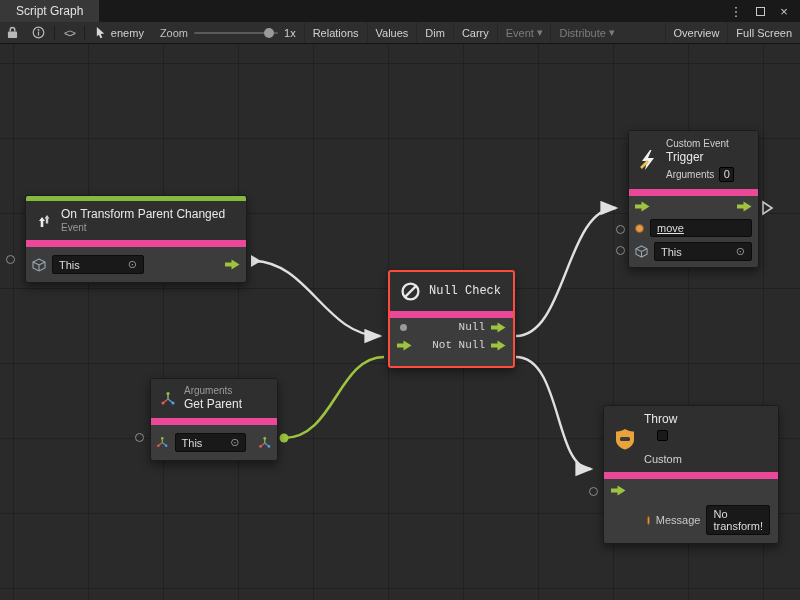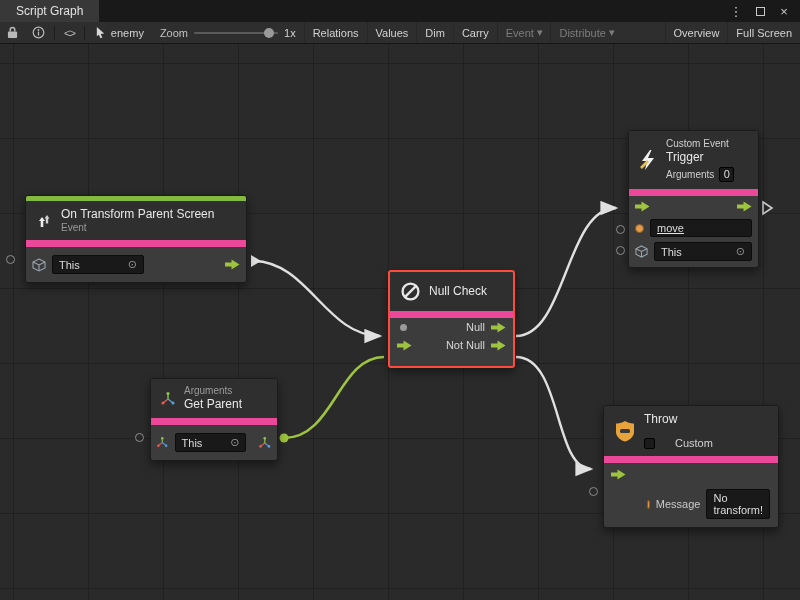--- a/index.html
+++ b/index.html
@@ -52,21 +52,21 @@
     font-size:11px; padding:2px 6px; display:flex; align-items:center; justify-content:space-between; gap:6px; }
   .spacer { flex:1; }
   .label-dim { color:#c8c8c8; font-size:11px; }
   .greenstrip { height:5px; background:#84bb3f; border-radius:2px 2px 0 0; }
 
   .dot-orange { width:9px; height:9px; border-radius:50%; background:#e39a4a; border:1px solid #8a5a20; }
   .dot-gray { width:7px; height:7px; border-radius:50%; background:#9a9a9a; }
   .circle-port { position:absolute; width:9px; height:9px; border-radius:50%;
     border:1.5px solid #8d8d8d; background:transparent; }
 
-  .selected { border:2px solid #ff4b3c; }
+  .selected { border:2px solid #ff4b3c;font-family:Liberation Mono, monospace; }
 
   .checkbox { width:11px; height:11px; background:#1a1a1a; border:1px solid #000; border-radius:2px; }
   .valbox { background:#1a1a1a; border:1px solid #000; border-radius:2px; min-width:15px; text-align:center;
     font-size:11px; color:#ddd; padding:0 3px; }
 
   
   #node-event { left:25px; top:151px; width:222px; }
   #node-getparent { left:150px; top:334px; width:128px; }
   #node-nullcheck { left:388px; top:226px; width:127px; }
   #node-customevent { left:628px; top:86px; width:131px; }
@@ -169,21 +169,21 @@
     <div class="circle-port" style="left:589px; top:443px;"></div>
 
     <div class="node" id="node-event">
       <div class="greenstrip"></div>
       <div class="node-header">
         <svg width="18" height="18" viewBox="0 0 18 18" fill="#ececec">
           <path d="M4 9 L7 5 L10 9 H8.3 V15 H5.7 V9 Z"></path>
           <path d="M9.5 6.5 L12 3 L14.5 6.5 H13.2 V11.5 H10.8 V6.5 Z" opacity=".85"></path>
         </svg>
         <div>
-          <div class="node-title">On Transform Parent Screen</div>
+          <div class="node-title">On Transform Parent Changed</div>
           <div class="node-sub">Event</div>
         </div>
       </div>
       <div class="node-body">
         <div class="row" style="padding:8px 6px;">
           <svg width="14" height="14" viewBox="0 0 14 14" fill="none" stroke="#9aa7b0" stroke-width="1.1">
             <path d="M7 1 L13 4 V10 L7 13 L1 10 V4 Z"></path>
               <path d="M1 4 L7 7 L13 4 M7 7 V13"></path>
           </svg>
           <div class="field" style="width:92px;">
@@ -315,21 +315,21 @@
     </div>
 
     <div class="node" id="node-throw">
       <div class="node-header" style="padding:6px 10px;">
         <svg width="22" height="22" viewBox="0 0 22 22">
           <path d="M11 1 C14 3 18 3.5 20 3.5 V12 C20 16.8 15.5 20.4 11 21.4 C6.5 20.4 2 16.8 2 12 V3.5 C4 3.5 8 3 11 1 Z" fill="#e8a33b"></path>
           <rect x="6" y="9" width="10" height="4" rx="1.5" fill="#3a3a3a"></rect>
         </svg>
         <div>
           <div class="node-title">Throw</div>
-          <div style="display:flex; align-items:center; gap:20px; margin-top:10px;">
+          <div style="display:flex; align-items:center; gap:12px; margin-top:3px;flex-direction:column;">
             <span class="checkbox"></span>
             <span class="node-sub" style="color:#d2d2d2; font-size:11px;">Custom</span>
           </div>
         </div>
       </div>
       <div class="node-body">
         <div class="row" style="padding:6px 7px;">
           <svg width="15" height="11" viewBox="0 0 15 11">
               <path d="M0 3.5 h6.5 V0.5 L14.5 5.5 L6.5 10.5 V7.5 H0 Z" fill="#9ec43f"></path>
             </svg>

